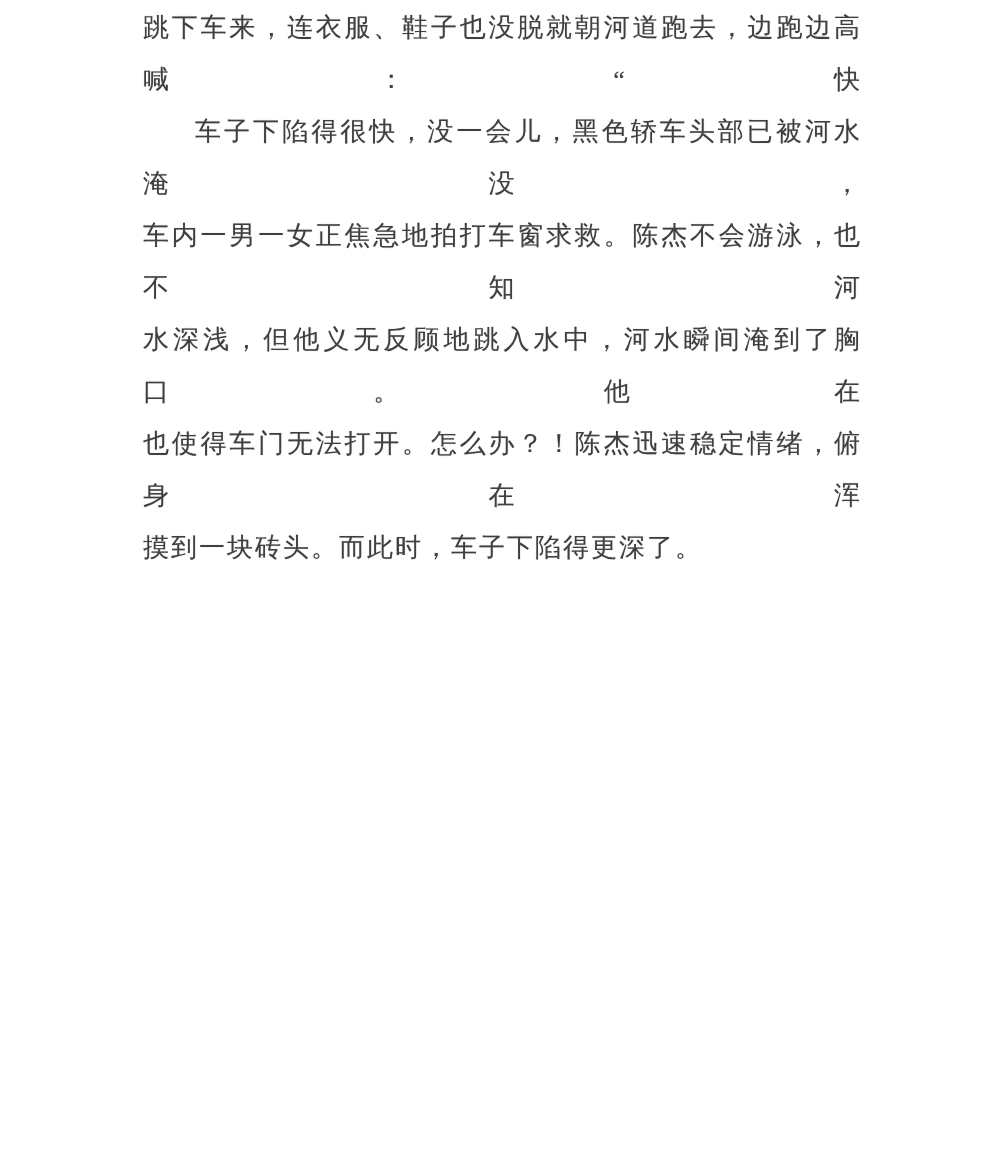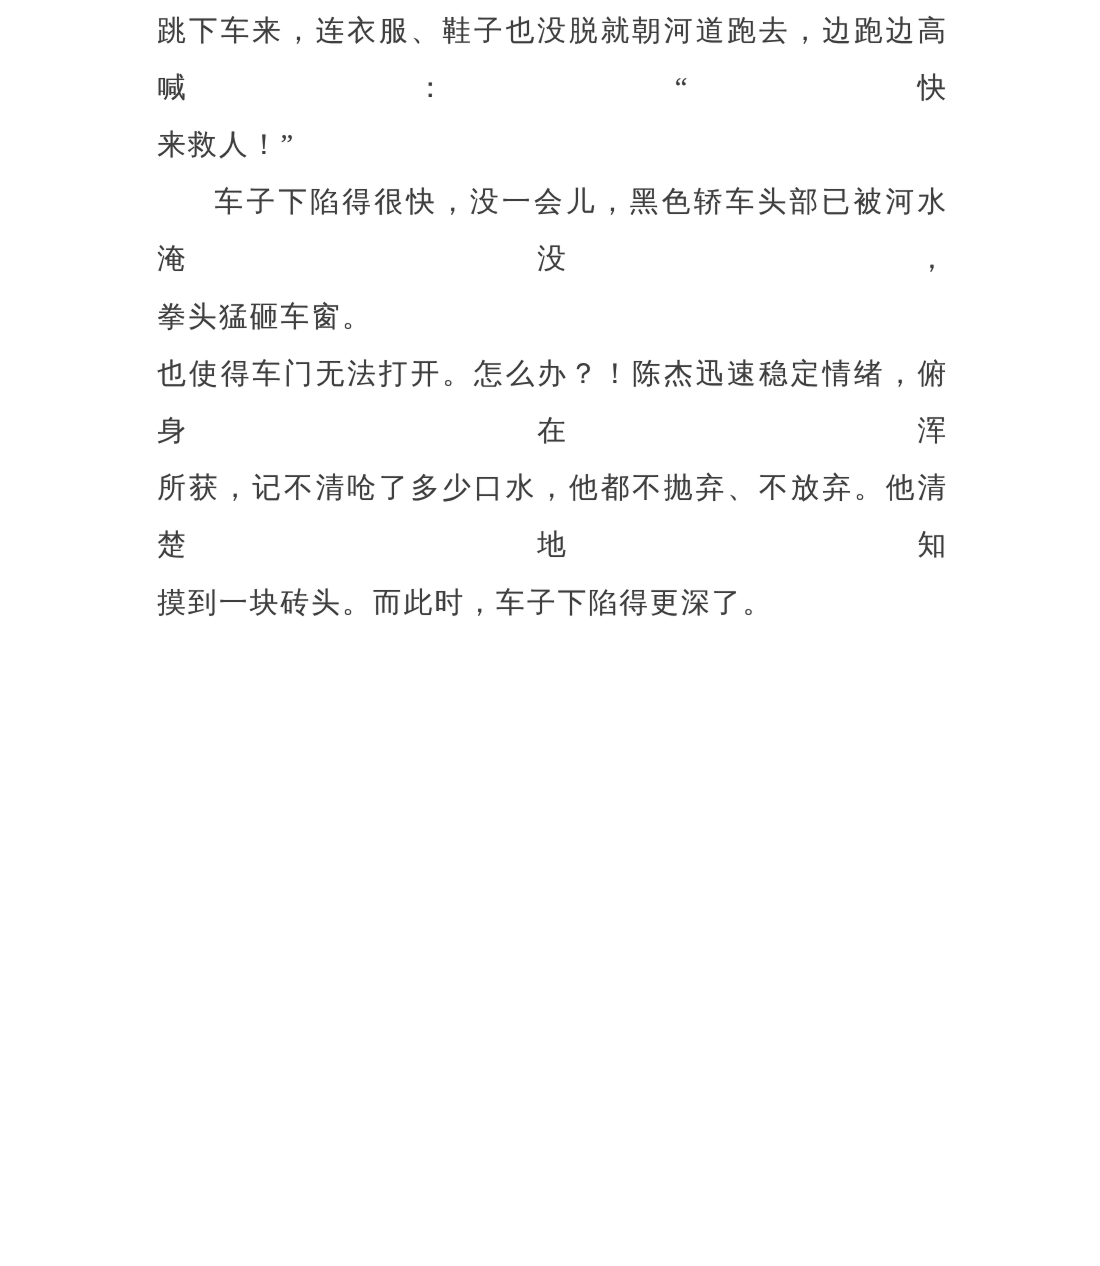--- a/index.html
+++ b/index.html
@@ -38,20 +38,19 @@
   .line.indent {
     text-indent: 2em;
   }
 </style>
 </head>
 <body>
 
 <div class="page" style="background: rgb(255, 255, 255);">
   <div class="article-body" style="color: rgb(63, 63, 63);">
       <div class="line full">跳下车来，连衣服、鞋子也没脱就朝河道跑去，边跑边高喊：“快</div>
-      <div class="line">来救人！”</div>
       <div class="line full indent">车子下陷得很快，没一会儿，黑色轿车头部已被河水淹没，</div>
-      <div class="line">拳头猛砸车窗。</div>
+      <div class="line full">车内一男一女正焦急地拍打车窗求救。陈杰不会游泳，也不知河</div>
+      <div class="line full">水深浅，但他义无反顾地跳入水中，河水瞬间淹到了胸口。他在</div>
       <div class="line full">也使得车门无法打开。怎么办？！陈杰迅速稳定情绪，俯身在浑</div>
-      <div class="line full">所获，记不清呛了多少口水，他都不抛弃、不放弃。他清楚地知</div>
       <div class="line">摸到一块砖头。而此时，车子下陷得更深了。</div>
     </div>
 </div>
 
 </body></html>

